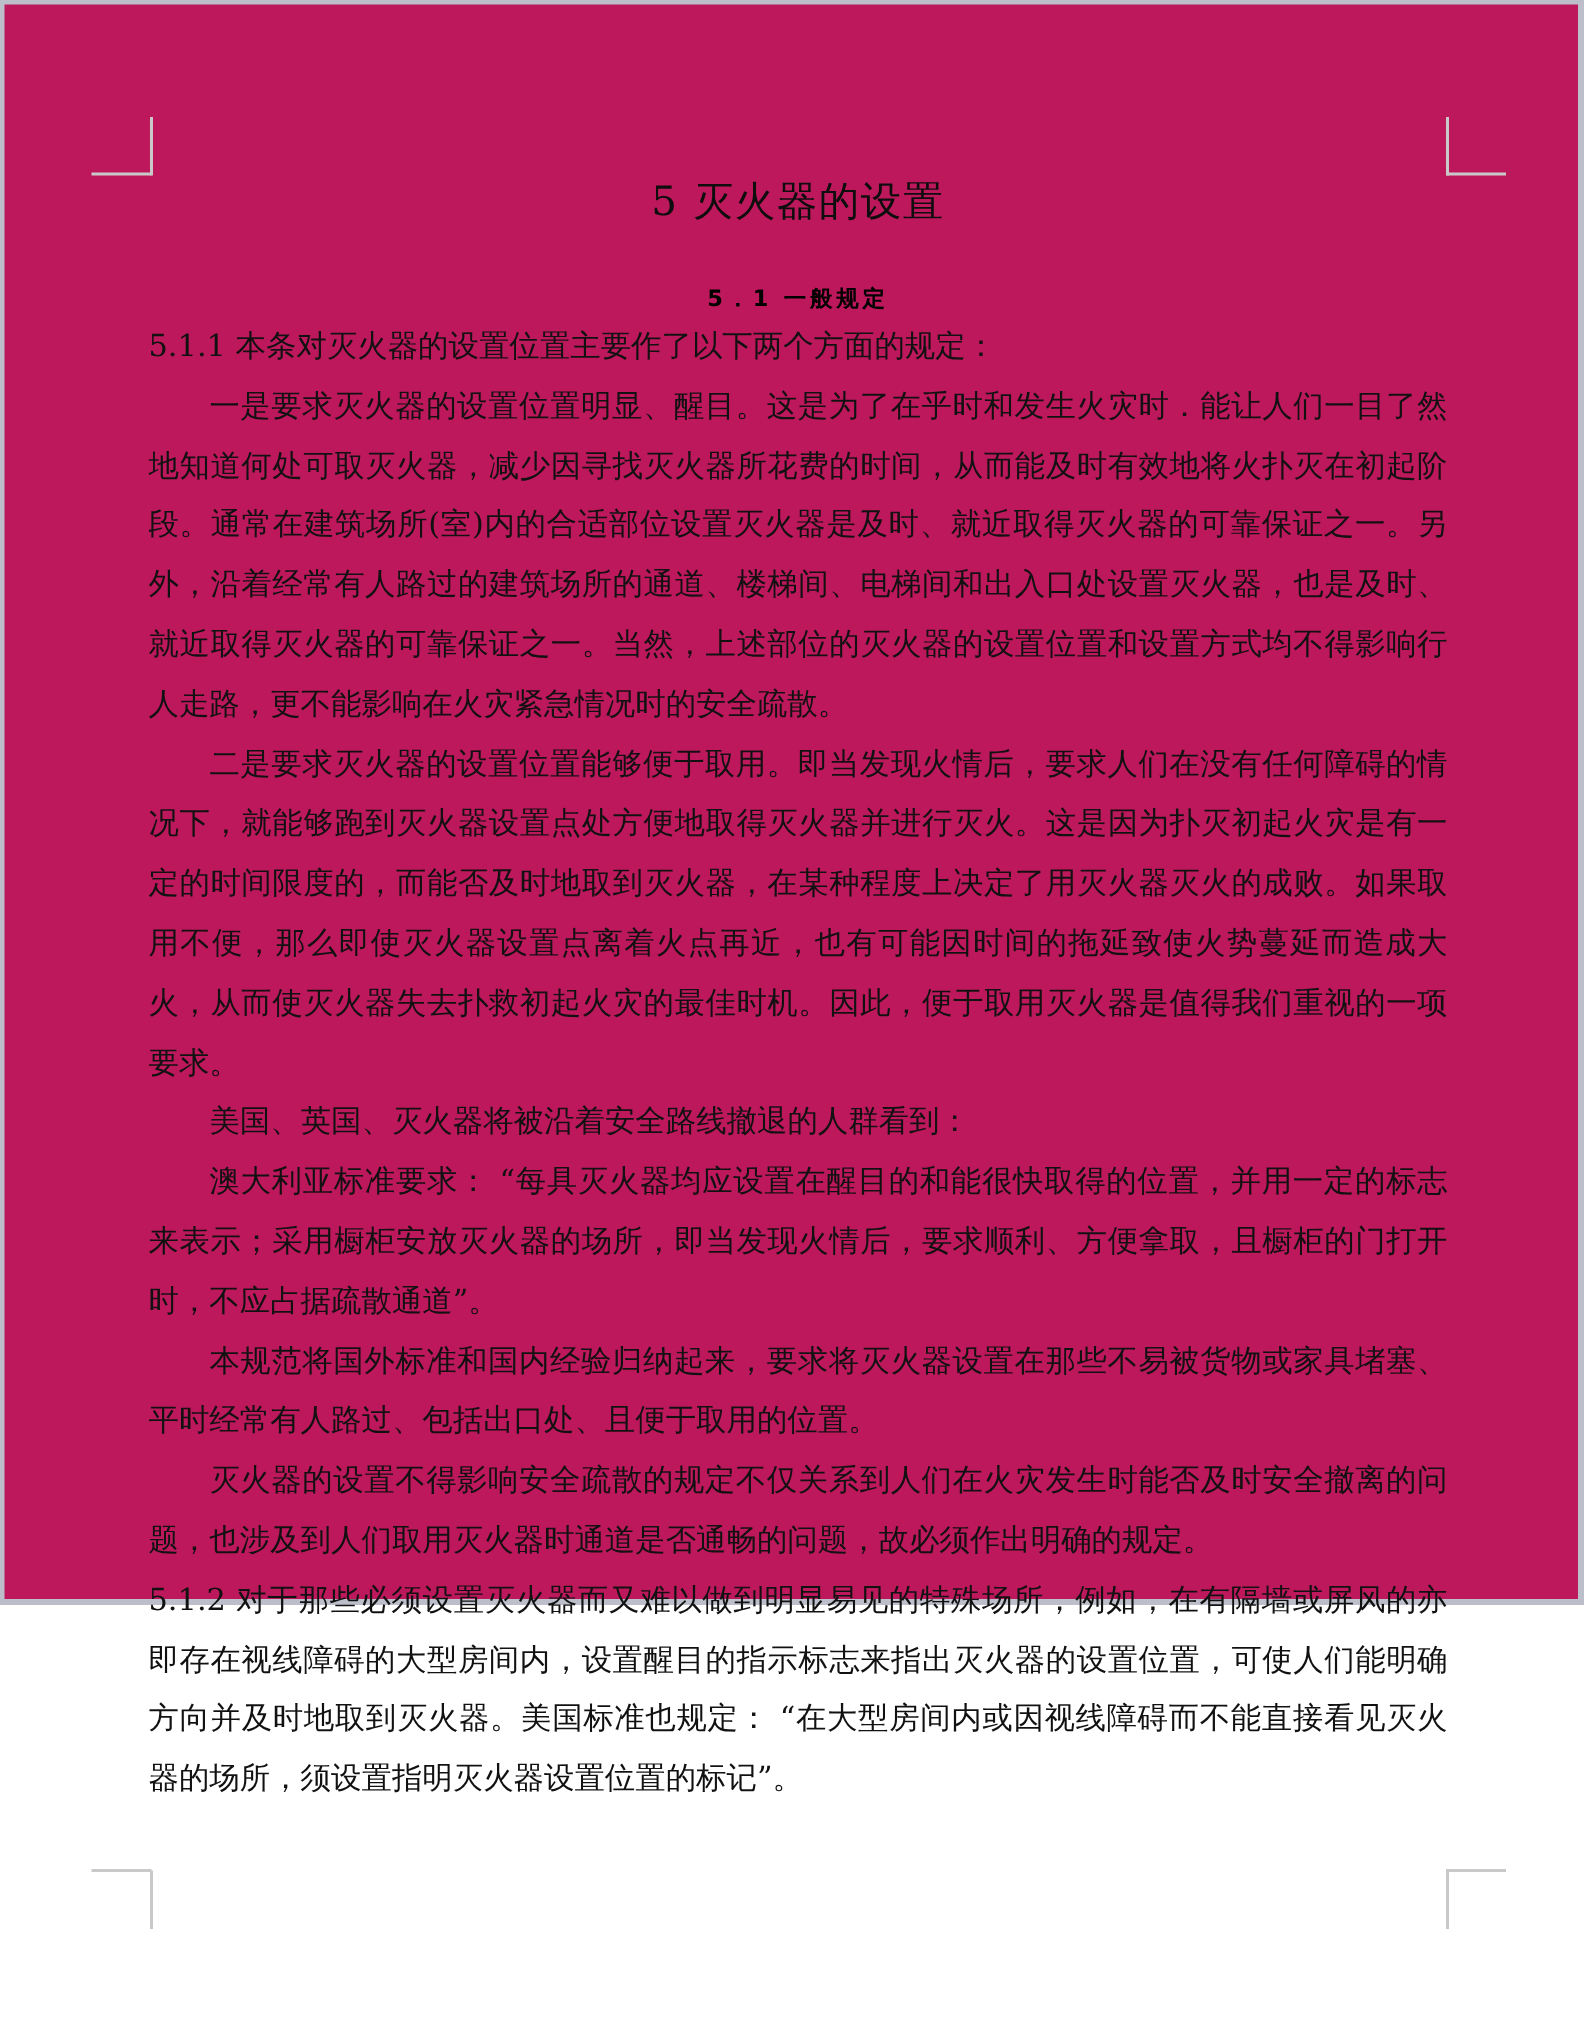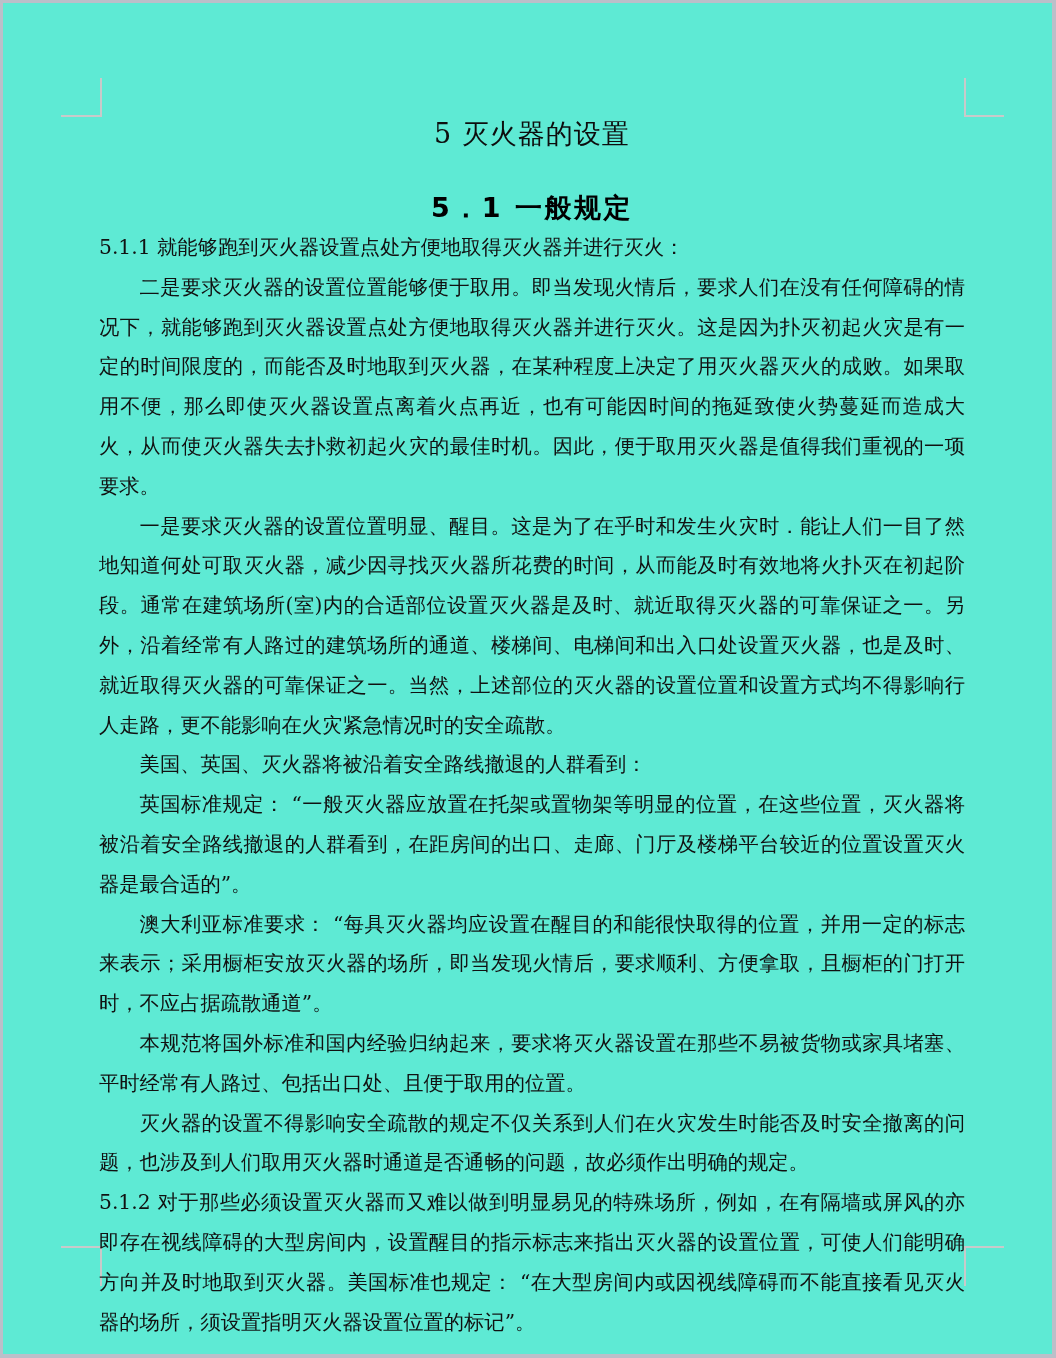--- a/index.html
+++ b/index.html
@@ -11,22 +11,22 @@
     width: 1056px;
     height: 1358px;
     overflow: hidden;
     font-family: "DejaVu Serif", "Liberation Serif", serif;
   }
 
   
   #page {
     position: relative;
     width: 1056px;
-    height: 1358px;
-    background: #5eead4;
+    height: 1070px;
+    background: #be185d;
     box-sizing: border-box;
     border-left: 3px solid #bcbfc9;
     border-top: 3px solid #bcbfc9;
     border-right: 4px solid #bcbfc9;
     border-bottom: 4px solid #bcbfc9;
   }
 
   
   .crop { position: absolute; background: #c9c9c9; }
   .crop.v { width: 2px; height: 39px; }
@@ -55,21 +55,21 @@
     font-weight: normal;
     letter-spacing: 1px;
     margin: 0;
     padding-top: 8px;
     color: #0d0d0d;
     font-family: "DejaVu Serif", "Liberation Serif", serif;
   }
 
   .section-title {
     text-align: center;
-    font-size: 27px;
+    font-size: 15px;
     font-weight: bold;
     letter-spacing: 2.5px;
     margin: 0;
     padding-top: 38px;
     padding-bottom: 2px;
     color: #000;
     font-family: "DejaVu Sans", "Liberation Sans", sans-serif;
   }
 
   p.body {
@@ -99,30 +99,29 @@
   <div class="crop h" id="crop-bl-h"></div>
   <div class="crop v" id="crop-br-v"></div>
   <div class="crop h" id="crop-br-h"></div>
 
   <div id="content">
 
     <h1 class="doc-title">5 灭火器的设置</h1>
 
     <h2 class="section-title">5．1 一般规定</h2>
 
-    <p class="body flush">5.1.1 就能够跑到灭火器设置点处方便地取得灭火器并进行灭火：</p>
+    <p class="body flush">5.1.1 本条对灭火器的设置位置主要作了以下两个方面的规定：</p>
+
+    <p class="body indent">一是要求灭火器的设置位置明显、醒目。这是为了在乎时和发生火灾时．能让人们一目了然地知道何处可取灭火器，减少因寻找灭火器所花费的时间，从而能及时有效地将火扑灭在初起阶段。通常在建筑场所(室)内的合适部位设置灭火器是及时、就近取得灭火器的可靠保证之一。另外，沿着经常有人路过的建筑场所的通道、楼梯间、电梯间和出入口处设置灭火器，也是及时、就近取得灭火器的可靠保证之一。当然，上述部位的灭火器的设置位置和设置方式均不得影响行人走路，更不能影响在火灾紧急情况时的安全疏散。</p>
 
     <p class="body indent">二是要求灭火器的设置位置能够便于取用。即当发现火情后，要求人们在没有任何障碍的情况下，就能够跑到灭火器设置点处方便地取得灭火器并进行灭火。这是因为扑灭初起火灾是有一定的时间限度的，而能否及时地取到灭火器，在某种程度上决定了用灭火器灭火的成败。如果取用不便，那么即使灭火器设置点离着火点再近，也有可能因时间的拖延致使火势蔓延而造成大火，从而使灭火器失去扑救初起火灾的最佳时机。因此，便于取用灭火器是值得我们重视的一项要求。</p>
-
-    <p class="body indent">一是要求灭火器的设置位置明显、醒目。这是为了在乎时和发生火灾时．能让人们一目了然地知道何处可取灭火器，减少因寻找灭火器所花费的时间，从而能及时有效地将火扑灭在初起阶段。通常在建筑场所(室)内的合适部位设置灭火器是及时、就近取得灭火器的可靠保证之一。另外，沿着经常有人路过的建筑场所的通道、楼梯间、电梯间和出入口处设置灭火器，也是及时、就近取得灭火器的可靠保证之一。当然，上述部位的灭火器的设置位置和设置方式均不得影响行人走路，更不能影响在火灾紧急情况时的安全疏散。</p>
 
     <p class="body indent">美国、英国、灭火器将被沿着安全路线撤退的人群看到：</p>
 
 
-    <p class="body indent">英国标准规定： “一般灭火器应放置在托架或置物架等明显的位置，在这些位置，灭火器将被沿着安全路线撤退的人群看到，在距房间的出口、走廊、门厅及楼梯平台较近的位置设置灭火器是最合适的”。</p>
 
     <p class="body indent">澳大利亚标准要求： “每具灭火器均应设置在醒目的和能很快取得的位置，并用一定的标志来表示；采用橱柜安放灭火器的场所，即当发现火情后，要求顺利、方便拿取，且橱柜的门打开时，不应占据疏散通道”。</p>
 
     <p class="body indent">本规范将国外标准和国内经验归纳起来，要求将灭火器设置在那些不易被货物或家具堵塞、平时经常有人路过、包括出口处、且便于取用的位置。</p>
 
     <p class="body indent">灭火器的设置不得影响安全疏散的规定不仅关系到人们在火灾发生时能否及时安全撤离的问题，也涉及到人们取用灭火器时通道是否通畅的问题，故必须作出明确的规定。</p>
 
     <p class="body flush">5.1.2 对于那些必须设置灭火器而又难以做到明显易见的特殊场所，例如，在有隔墙或屏风的亦即存在视线障碍的大型房间内，设置醒目的指示标志来指出灭火器的设置位置，可使人们能明确方向并及时地取到灭火器。美国标准也规定： “在大型房间内或因视线障碍而不能直接看见灭火器的场所，须设置指明灭火器设置位置的标记”。</p>
 
   </div>

